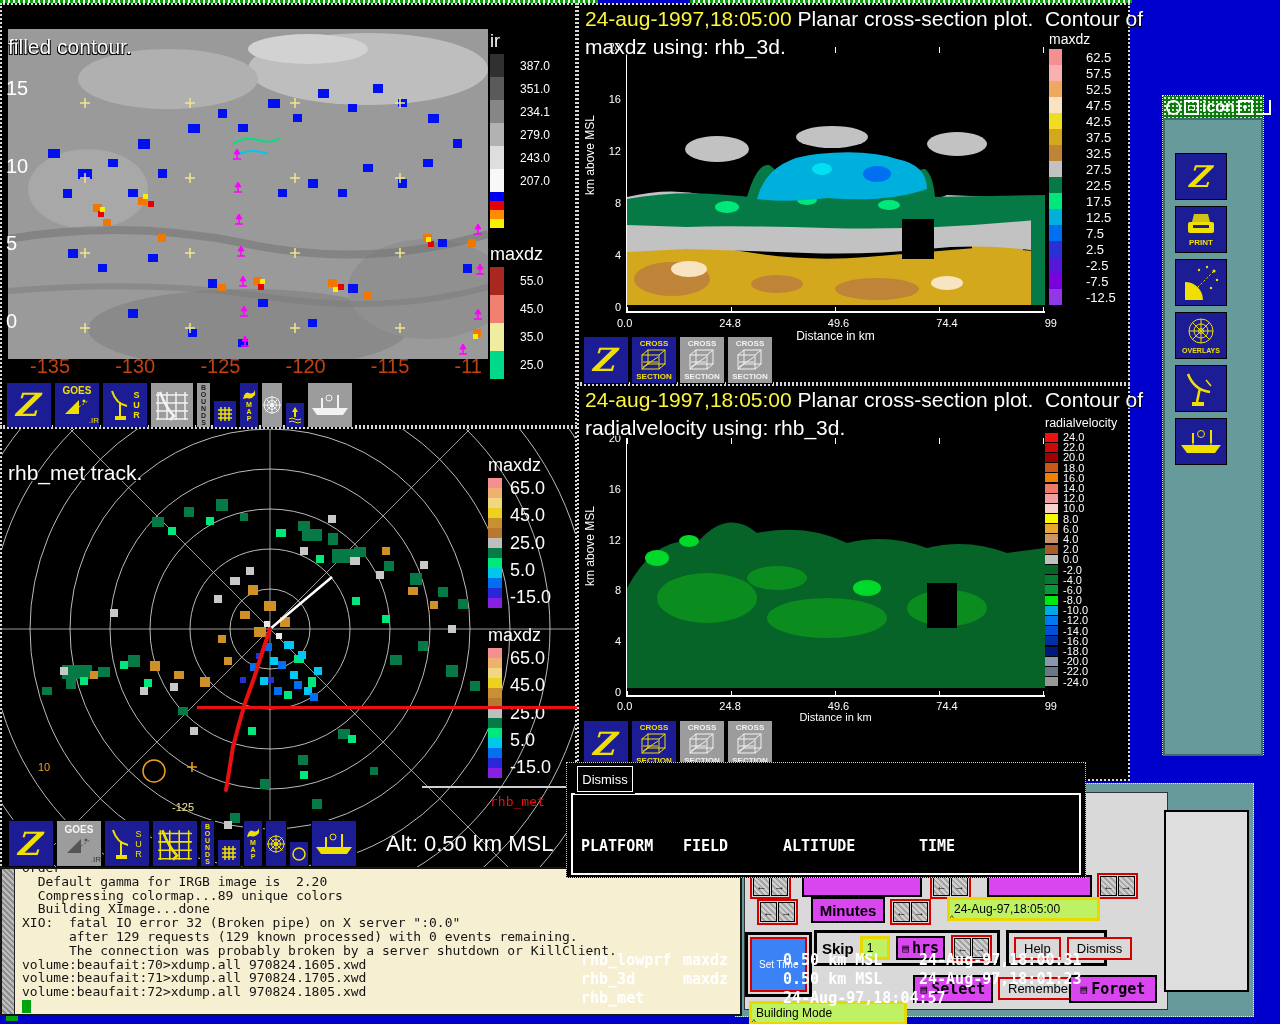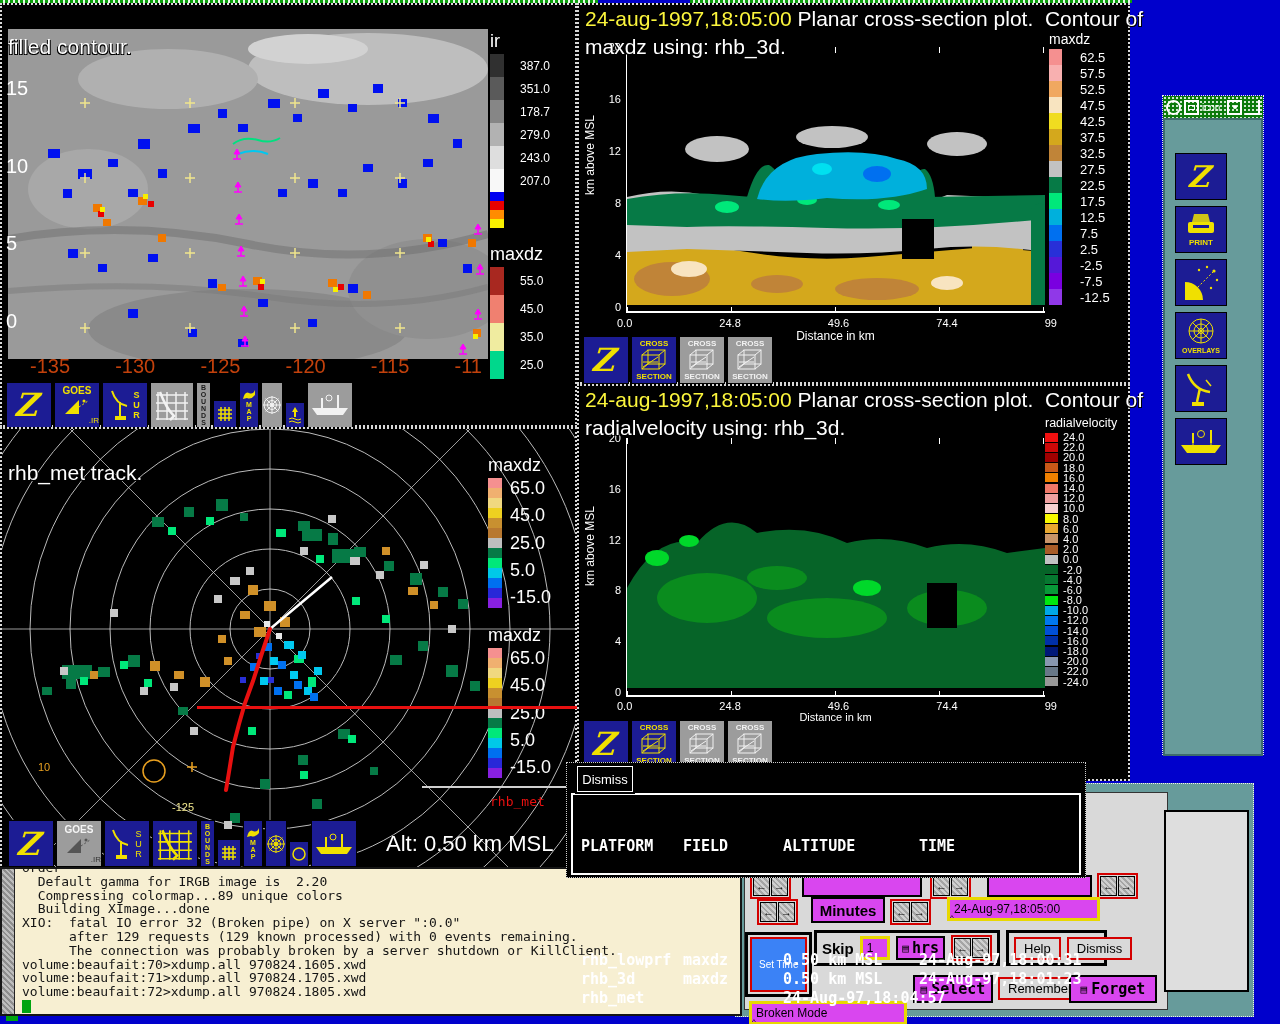--- a/index.html
+++ b/index.html
@@ -10,21 +10,21 @@
   .win{position:absolute;background:#000;border:2px dotted #D8D8D8}
   .wtitle{position:absolute;font-size:21px;color:#FFF;white-space:pre;z-index:6;
           text-shadow:1px 1px 0 #000,-1px 1px 0 #000}
   .ts{color:#FBF53C}
   
   .cbrow{display:flex;align-items:center;height:23px}
   .cbrow .sw{width:14px;height:100%;flex:none}
   .cbrow .lb{color:#FFF;font-size:12px;padding-left:16px;white-space:nowrap}
   .cbsm .cbrow{height:16px}
   .cbsm .cbrow .sw{width:13px}
-  .cbsm .cbrow .lb{font-size:13px;padding-left:18px}
+  .cbsm .cbrow .lb{font-size:13px;padding-left:24px}
   .cbxs .cbrow{height:10.2px}
   .cbxs .cbrow .sw{width:13px;height:9px}
   .cbxs .cbrow .lb{font-size:11px;padding-left:5px}
   .cbtitle{color:#FFF;font-size:15px;margin-bottom:2px}
   
   .tbar{position:absolute;display:flex;align-items:flex-end}
   .tbtn{border:1px solid #000;display:flex;flex-direction:column;align-items:center;
         justify-content:center;overflow:hidden;position:relative;flex:none}
   .navy{background:#1C1C94;color:#F0E000}
   .grayb{background:#9C9C9C;color:#F2F2F2}
@@ -60,21 +60,21 @@
   
   .timewin{position:absolute;left:735px;top:783px;width:519px;height:234px;background:#679B9B;
         border:1px dotted #EEE;z-index:3}
   .ctl{position:absolute;left:8px;top:8px;width:424px;height:218px;background:#D9D9D9;border:1px solid #333}
   .subwin{position:absolute;left:428px;top:26px;width:85px;height:182px;background:#DEDEDE;border:2px solid #000}
   .redframe{border:2px solid #D40000;background:#D9D9D9;display:flex;gap:1px;padding:1px}
   .arrowbtn{width:17px;height:20px;border:1px solid #000;display:flex;align-items:center;justify-content:center;
         font-size:11px;color:#000;background:repeating-linear-gradient(45deg,#CFCFCF 0 2px,#A5A5A5 2px 4px)}
   .bbtn{border:2px solid #000;background:#d946ef;color:#000;display:flex;align-items:center;justify-content:center}
   .grp{position:absolute;border:3px solid #000;background:#D9D9D9;display:flex;align-items:center;gap:6px;padding:2px 5px}
-  .yfield{border:3px solid #E8D800;background:#d946ef;color:#000;font-size:12px;padding:2px 4px;
+  .yfield{border:3px solid #E8D800;background:#bef264;color:#000;font-size:12px;padding:2px 4px;
         white-space:nowrap;position:relative}
   .yfield::after{content:"^";position:absolute;left:0;bottom:-4px;font-size:8px;color:#000}
   .rbtn{border:2px solid #D40000;background:#D9D9D9;color:#000;font-size:13px;padding:2px 8px}
   .mono-b{font-family:"DejaVu Sans Mono",monospace;font-weight:bold;font-size:15px}
   .settime{border:3px solid #000;padding:2px;background:#D9D9D9}
   .settime .inner{border:2px solid #D40000;background:#3b82f6;color:#FFF;font-size:10px;padding:20px 7px}
   
   .iconwin{position:absolute;left:1162px;top:95px;width:102px;height:660px;z-index:2;border:1px dotted #EEE}
   .iconbar{height:22px;background-color:#0B7A0B;
         background-image:radial-gradient(#CFE8CF 1px,transparent 1.2px);background-size:4px 4px;
@@ -243,21 +243,21 @@
     <div class="cbrow">
           <span class="sw" style="background: rgb(48, 48, 48);"></span>
           <span class="lb">387.0</span>
         </div>
         <div class="cbrow">
           <span class="sw" style="background: rgb(90, 90, 90);"></span>
           <span class="lb">351.0</span>
         </div>
         <div class="cbrow">
           <span class="sw" style="background: rgb(134, 134, 134);"></span>
-          <span class="lb">178.7</span>
+          <span class="lb">234.1</span>
         </div>
         <div class="cbrow">
           <span class="sw" style="background: rgb(178, 178, 178);"></span>
           <span class="lb">279.0</span>
         </div>
         <div class="cbrow">
           <span class="sw" style="background: rgb(222, 222, 222);"></span>
           <span class="lb">243.0</span>
         </div>
         <div class="cbrow">
@@ -1101,21 +1101,21 @@
       <span class="redframe" style="padding:1px">
           <span class="arrowbtn">←</span>
           <span class="arrowbtn">→</span>
         </span>
     </div>
     <div class="grp" style="left:261px;top:137px;width:101px;height:36px">
       <span class="rbtn">Help</span>
       <span class="rbtn">Dismiss</span>
     </div>
 
-    <div class="abs yfield" style="left:4px;top:184px;width:158px">Broken Mode</div>
+    <div class="abs yfield" style="left:4px;top:184px;width:158px">Building Mode</div>
     <div class="abs bbtn mono-b" style="left:168px;top:182px;width:80px;height:28px;gap:4px">
         <span style="font-size:11px">▤</span>
         <span>Select</span>
       </div>
     <div class="abs rbtn" style="left:253px;top:184px">Remember</div>
     <div class="abs bbtn mono-b" style="left:324px;top:182px;width:88px;height:28px;gap:4px">
         <span style="font-size:11px">▤</span>
         <span>Forget</span>
       </div>
   </div>
@@ -1147,21 +1147,21 @@
 </div>
 
 <div class="dismiss-pop">Dismiss</div>
 
 <div class="iconwin">
   <div class="iconbar">
     <div class="ibtn" style="border-radius:50%"></div>
     <div class="ibtn" style="display:flex;align-items:center;justify-content:center">
         <div style="width:7px;height:5px;border:1px solid #FFF"></div>
       </div>
-    <div style="flex:1;font-size:10px;font-weight:normal">icon</div>
+    <div style="flex:1;font-size:16px;font-weight:bold">icon</div>
     <div class="ibtn" style="display:flex;align-items:center;justify-content:center">
         <div style="width:4px;height:4px;background:#FFF;border-radius:50%"></div>
       </div>
     <div class="ibtn" style="border-left:none;border-top:none"></div>
   </div>
   <div class="iconbody">
     <div class="ibig tbtn navy" style="top:33px">
         <span class="zglyph" style="font-size:30px">Z</span>
       </div>
     <div class="ibig tbtn navy" style="top:86px">

